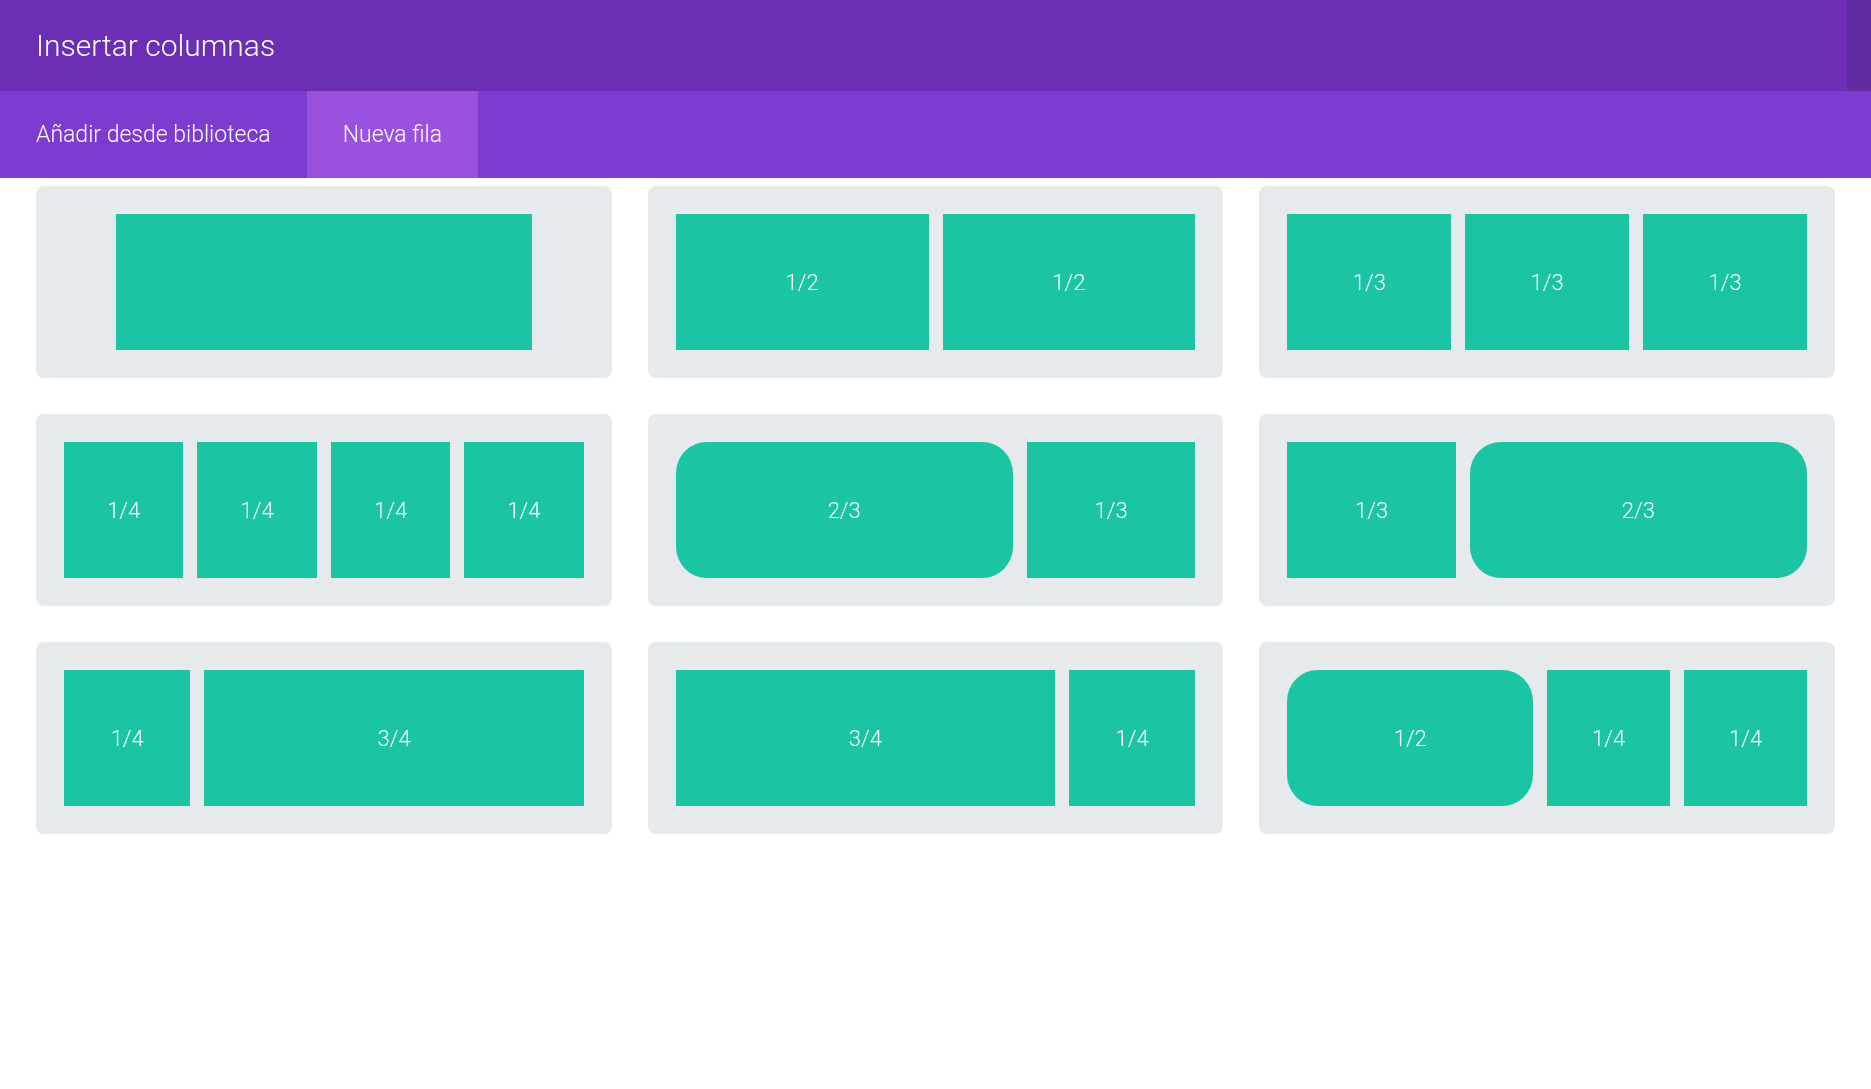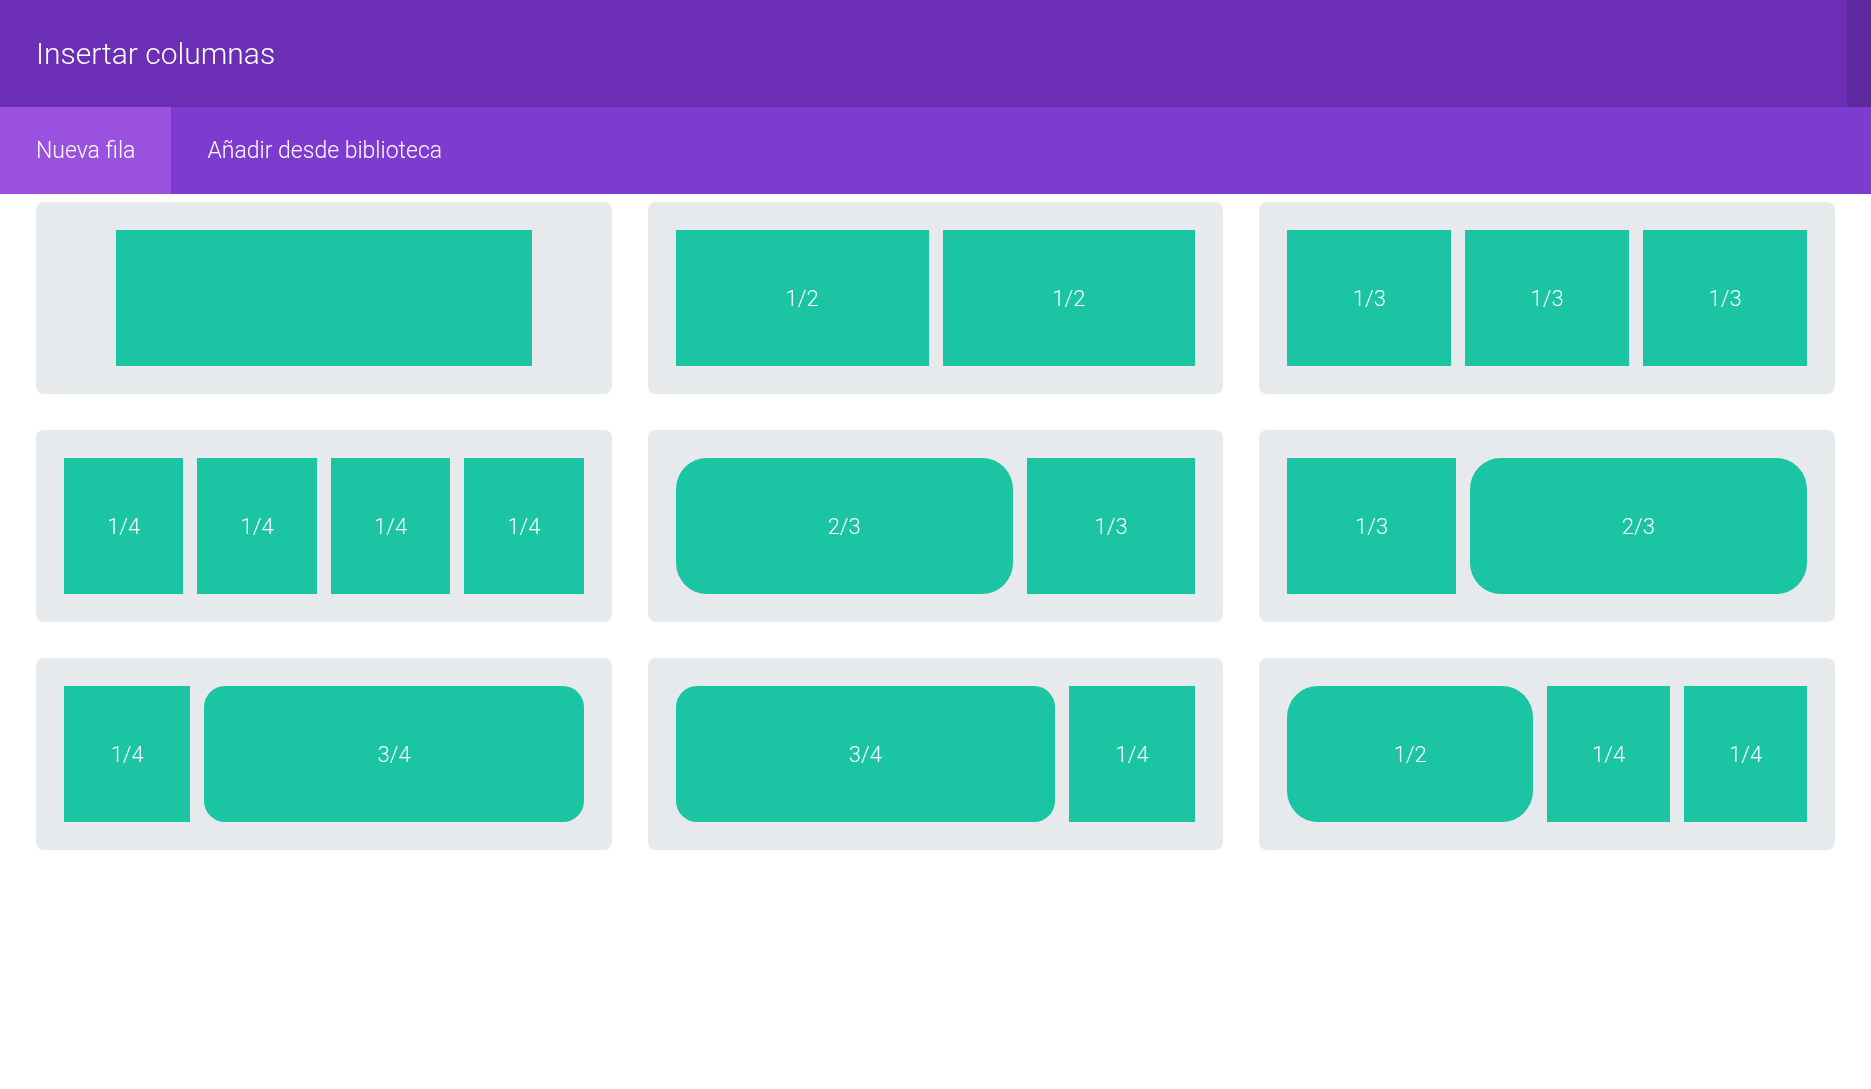--- a/index.html
+++ b/index.html
@@ -6,21 +6,21 @@
       margin: 0;
       padding: 0;
       box-sizing: border-box;
     }
     body {
       font-family: -apple-system, BlinkMacSystemFont, "Segoe UI", Roboto, "Open Sans", sans-serif;
       background: #ffffff;
     }
     .modal-header {
       background: #6b2eb5;
-      padding: 36px 36px;
+      padding: 28px 36px;
       position: relative;
     }
     .modal-header::after {
       content: "";
       position: absolute;
       top: 0;
       right: 0;
       width: 24px;
       height: 100%;
       background: #5f29a0;
@@ -67,33 +67,33 @@
       display: flex;
       align-items: center;
       justify-content: center;
       color: #ffffff;
       font-size: 22px;
       font-weight: 300;
       min-height: 116px;
     }
     .w-1 { flex: 1; }
     .w-2 { flex: 2; border-radius: 31px; }
-    .w-3 { flex: 3; border-radius: 21px; }
+    .w-3 { flex: 3; }
     .w-full-center { flex: 0 0 80%; margin: 0 auto; }
   </style>
 </head>
 <body>
 
 <div class="modal-header">
   <h1 class="modal-title">Insertar columnas</h1>
 </div>
 
 <div class="tab-bar">
+  <div class="tab">Añadir desde biblioteca</div>
   <div class="tab active">Nueva fila</div>
-  <div class="tab">Añadir desde biblioteca</div>
 </div>
 
 <div class="content">
   <div class="grid" id="layouts-grid">
       <div class="layout-card">
         <div class="col w-full-center"></div>
       </div>
       <div class="layout-card">
         <div class="col w-1">1/2</div>
         <div class="col w-1">1/2</div>

